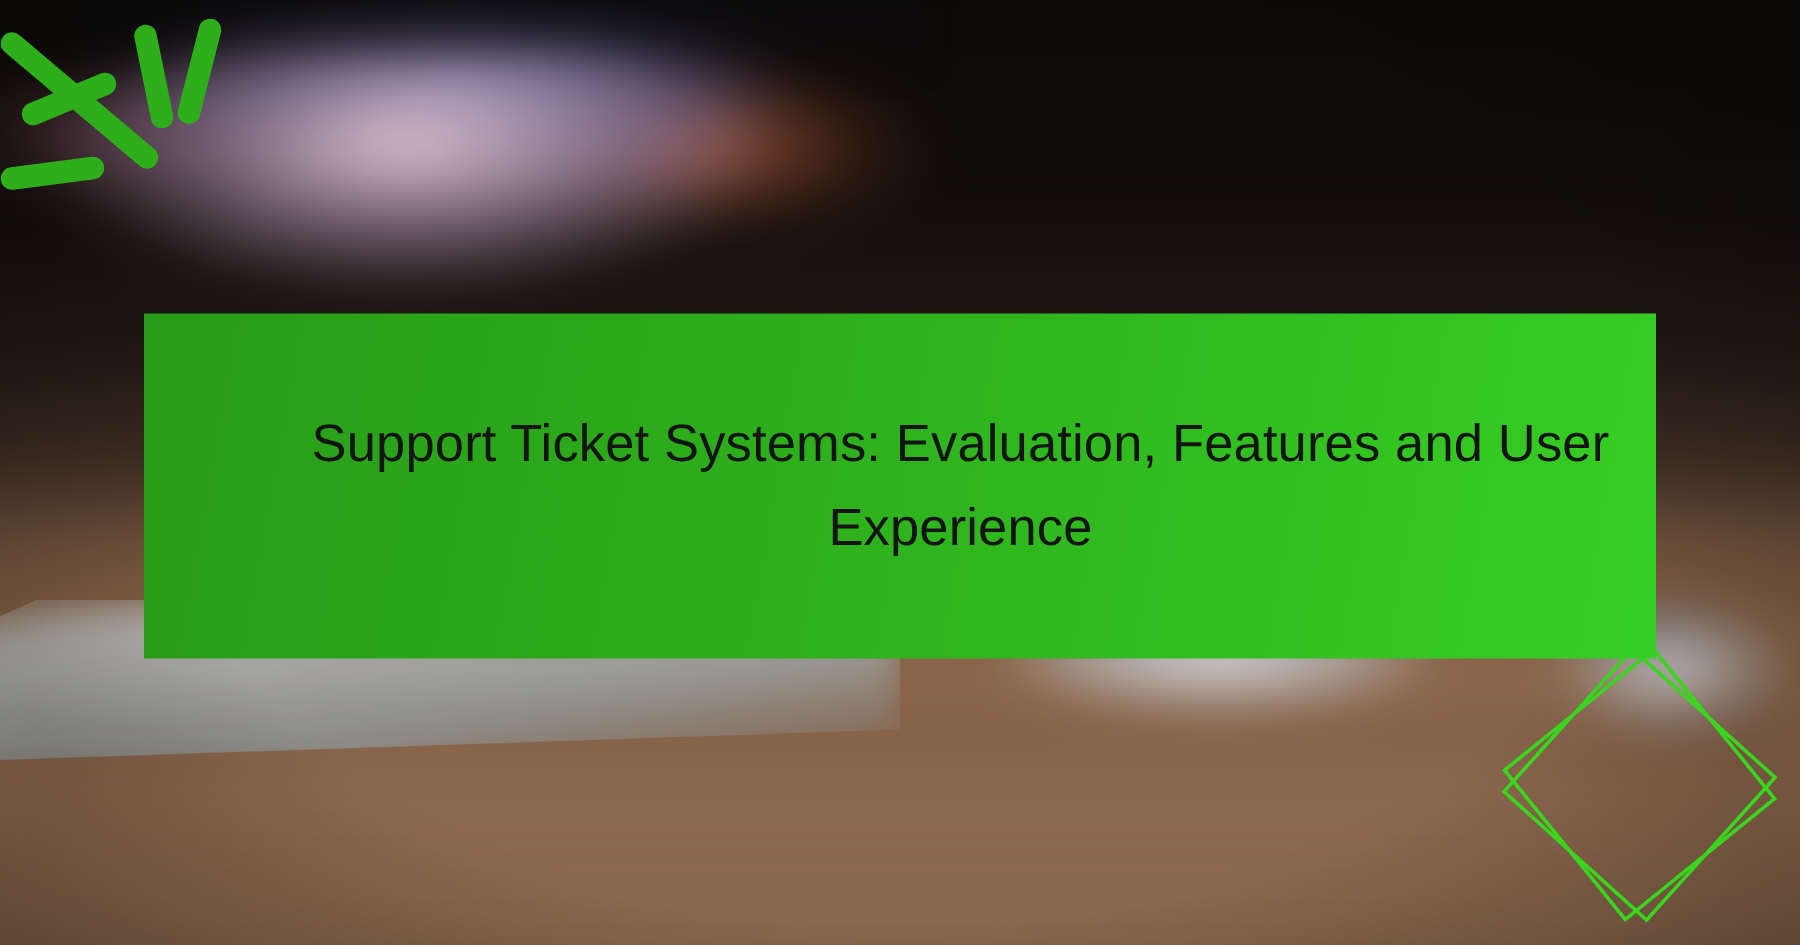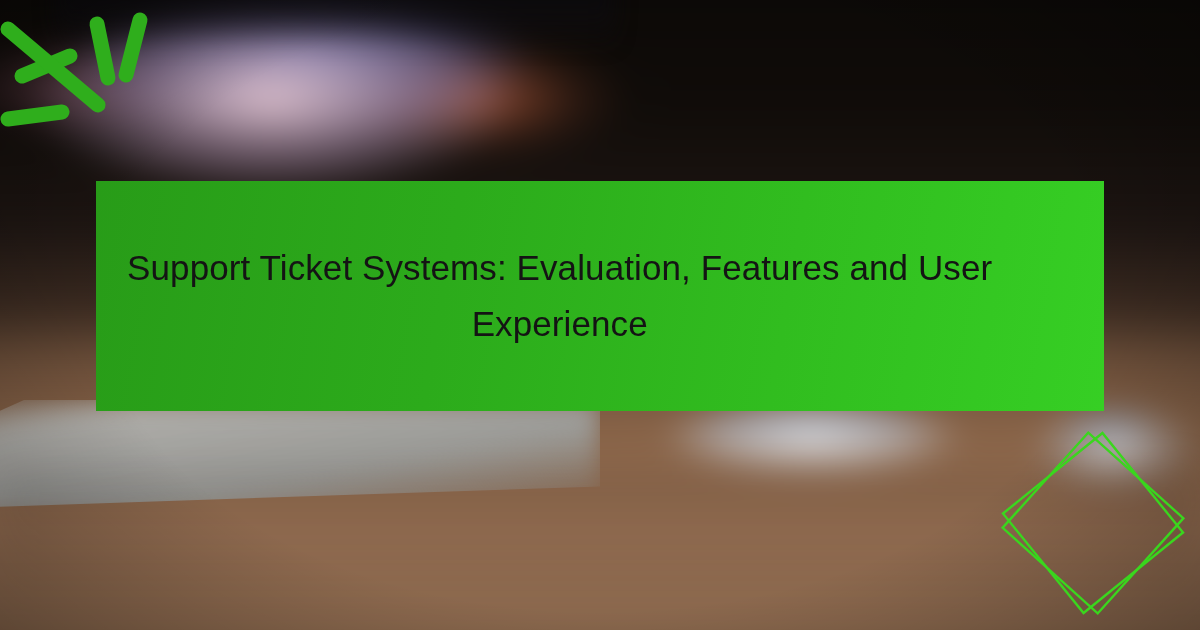--- a/index.html
+++ b/index.html
@@ -89,26 +89,26 @@
   .diamonds {
     position:absolute;
     left:985px; top:415px;
     width:215px; height:215px;
   }
   .diamonds svg { display:block; overflow:visible; }
 
   
   .banner {
     position:absolute;
-    left:96px; top:181px;
+    left:96px; top:209px;
     width:1008px; height:230px;
     background:linear-gradient(100deg, #289c18 0%, #2cab1b 35%, #31bd1f 68%, #36cf24 100%);
     display:flex;
     align-items:center;
-    justify-content:flex-start;
+    justify-content:flex-end;
   }
   .banner-title {
     width:92%;
     text-align:center;
     color:#141414;
     font-family:"Liberation Sans", sans-serif;
     font-size:35px;
     font-weight:400;
     line-height:56px;
     letter-spacing:0.1px;

